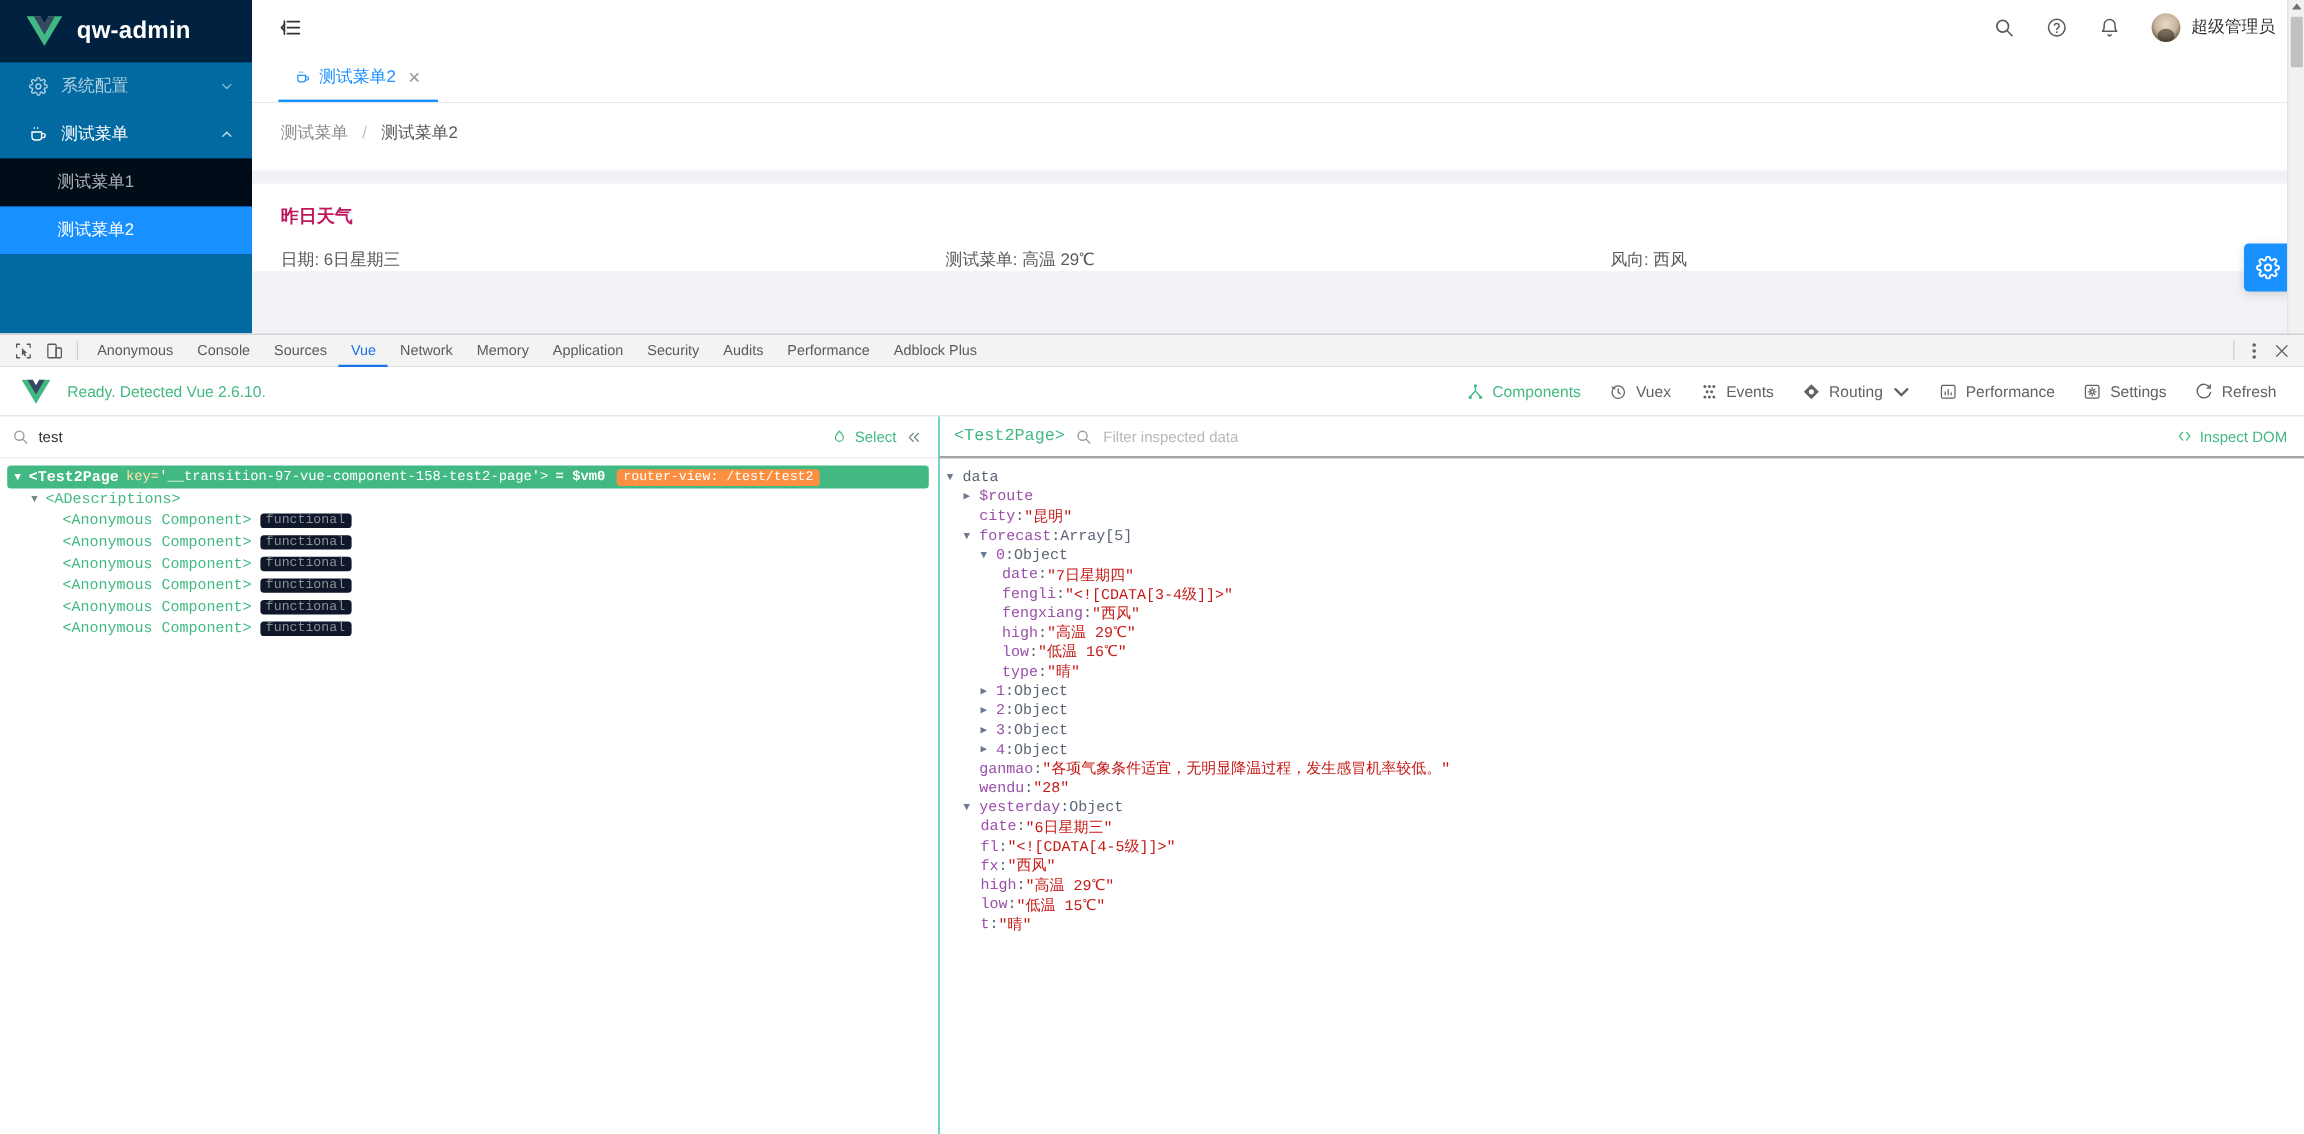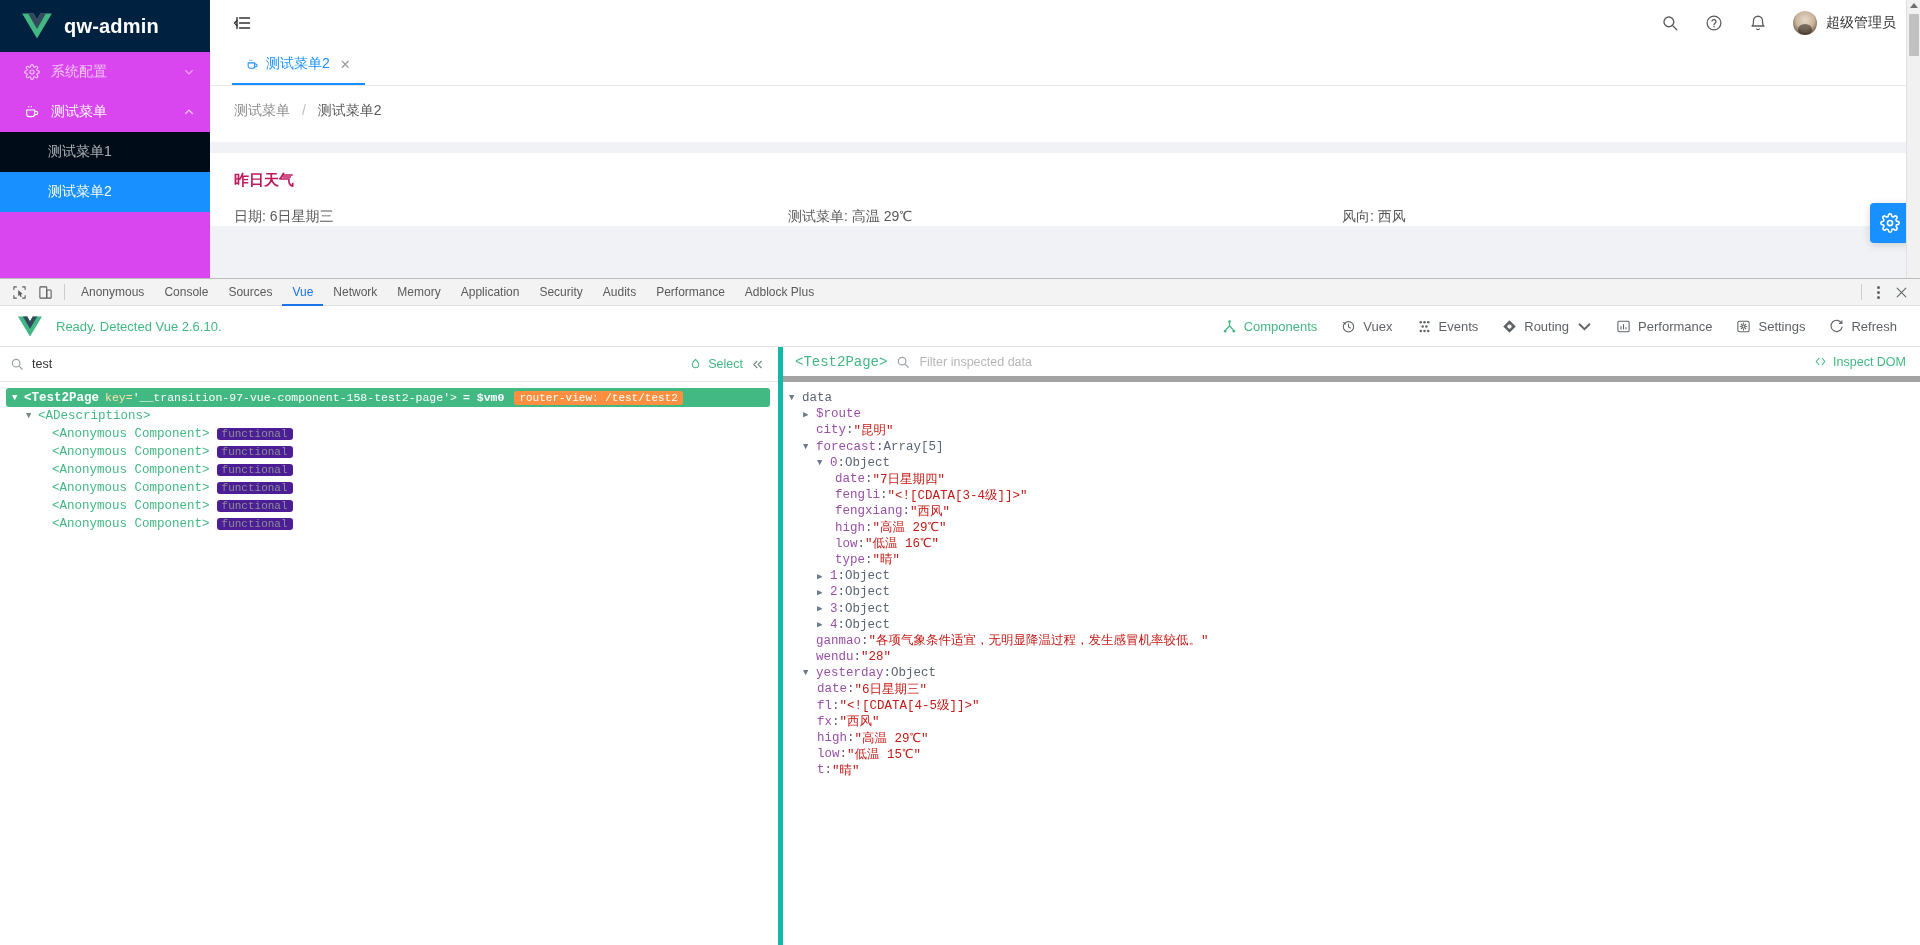--- a/index.html
+++ b/index.html
@@ -13,21 +13,21 @@
 
   
   .app {
     position: absolute; left: 0; top: 0; width: 1920px; height: 278px;
     overflow: hidden; background: #f0f2f5;
   }
 
   
   .sidebar {
     position: absolute; left: 0; top: 0; width: 210px; height: 278px;
-    background: #d946ef;
+    background: #0369a1;
   }
   .logo-box {
     height: 52px; display: flex; align-items: center; padding-left: 22px;
     background: #002140;
   }
   .vue-logo { width: 30px; height: 26px; margin-right: 12px; flex: none; }
   .logo-text { color: #fff; font-size: 20px; font-weight: bold; letter-spacing: .2px; }
 
   .menu { padding-top: 0; }
   .menu-item {
@@ -151,21 +151,21 @@
   .vd-nav { margin-left:auto; display:flex; align-items:flex-start; gap: 6px; }
   .vd-nav-item {
     display:flex; align-items:center; gap:7px; padding: 5px 9px;
     font-size: 13px; color:#5f6368; cursor:pointer; border-radius:3px;
   }
   .vd-nav-item.active { color:#42b983; }
   .vd-nav-item svg { width:15px; height:15px; display:block; }
   .vd-caret { width:9px;height:9px;margin-left:1px; }
 
   .vd-body { display:flex; height: calc(667px - 27px - 41px); }
-  .vd-left { width: 783px; border-right: 5px solid #14b8a6; display:flex; flex-direction:column; }
+  .vd-left { width: 783px; border-right: 1px solid #14b8a6; display:flex; flex-direction:column; }
   .vd-right { flex:1; display:flex; flex-direction:column; }
 
   .vd-searchbar {
     height: 35px; display:flex; align-items:center; padding: 0 14px 0 10px;
     border-bottom: 1px solid #e8e8e8; gap: 8px;
   }
   .vd-searchbar .s-ico { width:14px;height:14px;color:#9aa0a6; flex:none;}
   .vd-search-input {
     border:none; outline:none; font-size:12.5px; color:#333; flex:1;
     font-family:"Liberation Sans",sans-serif; background:transparent;
@@ -188,28 +188,28 @@
   .tag { color:#42b983; }
   .tree-row.root .tag { color:#fff; font-weight:bold; }
   .attr-key { color:#ffe0a8; font-size:11.5px;}
   .attr-val { color:#fff; font-size:11.5px;}
   .vm-label { color:#fff; font-weight:bold; font-size:11.5px; margin-left:6px;}
   .route-badge {
     background:#ff8f40; color:#fff; font-size:11px; border-radius:3px;
     padding: 1px 5px; margin-left: 10px;
   }
   .func-badge {
-    background:#4c1d95; color:#8b9196; font-size:11px; border-radius:3px;
+    background:#0f172a; color:#8b9196; font-size:11px; border-radius:3px;
     padding: 0px 5px; margin-left: 7px;
   }
 
   
   .insp-head {
     height: 35px; display:flex; align-items:center; gap:9px;
-    padding: 0 14px 0 12px; border-bottom:6px solid #a3a3a3;
+    padding: 0 14px 0 12px; border-bottom:2px solid #a3a3a3;
   }
   .insp-comp { font-size: 14px; font-family:"Liberation Mono",monospace; color:#42b983; }
   .insp-filter {
     border:none; outline:none; flex:1; font-size:12.5px; color:#333;
     font-family:"Liberation Sans",sans-serif; background:transparent;
   }
   .insp-filter::placeholder { color:#b7b7b7; }
 
   .insp-body { padding: 8px 0 0 6px; font-family:"Liberation Mono",monospace; font-size:12.5px; overflow:hidden;}
   .drow { height: 16.2px; display:flex; align-items:center; white-space:nowrap; }

